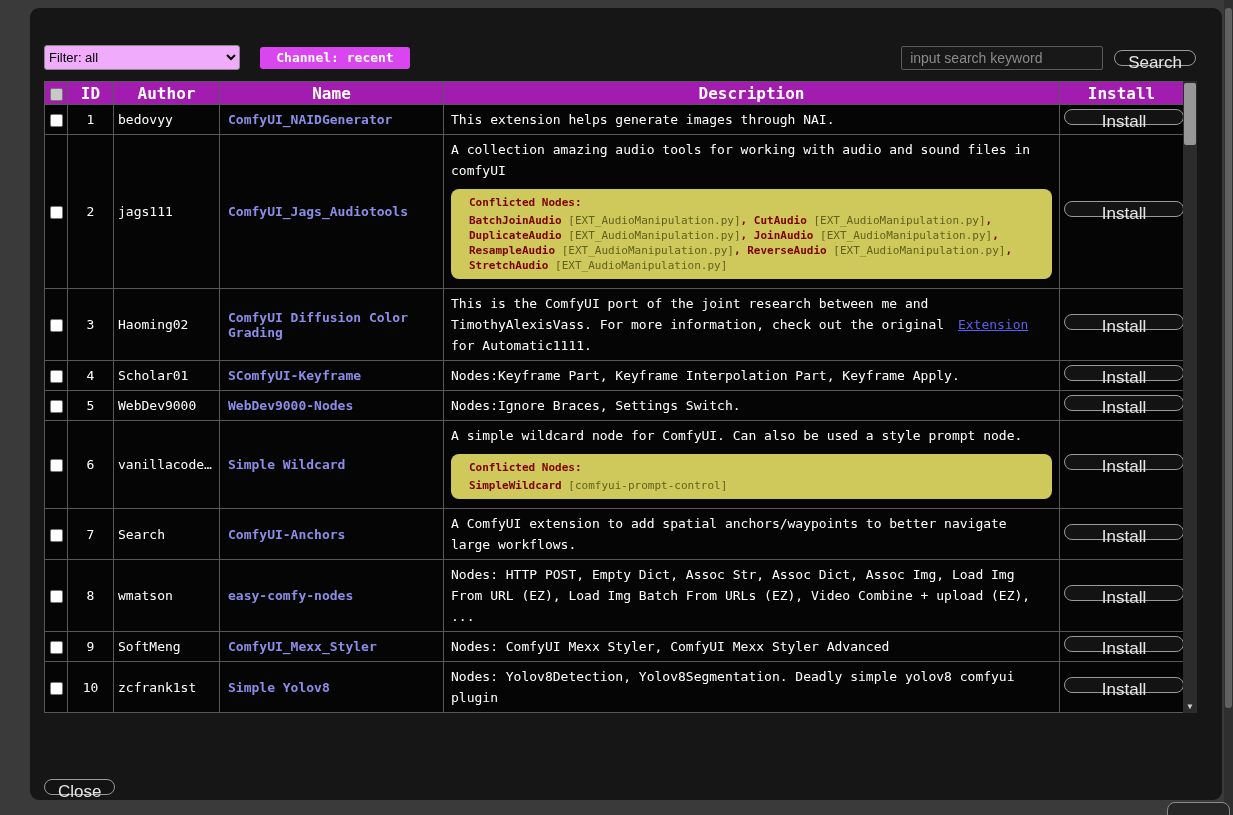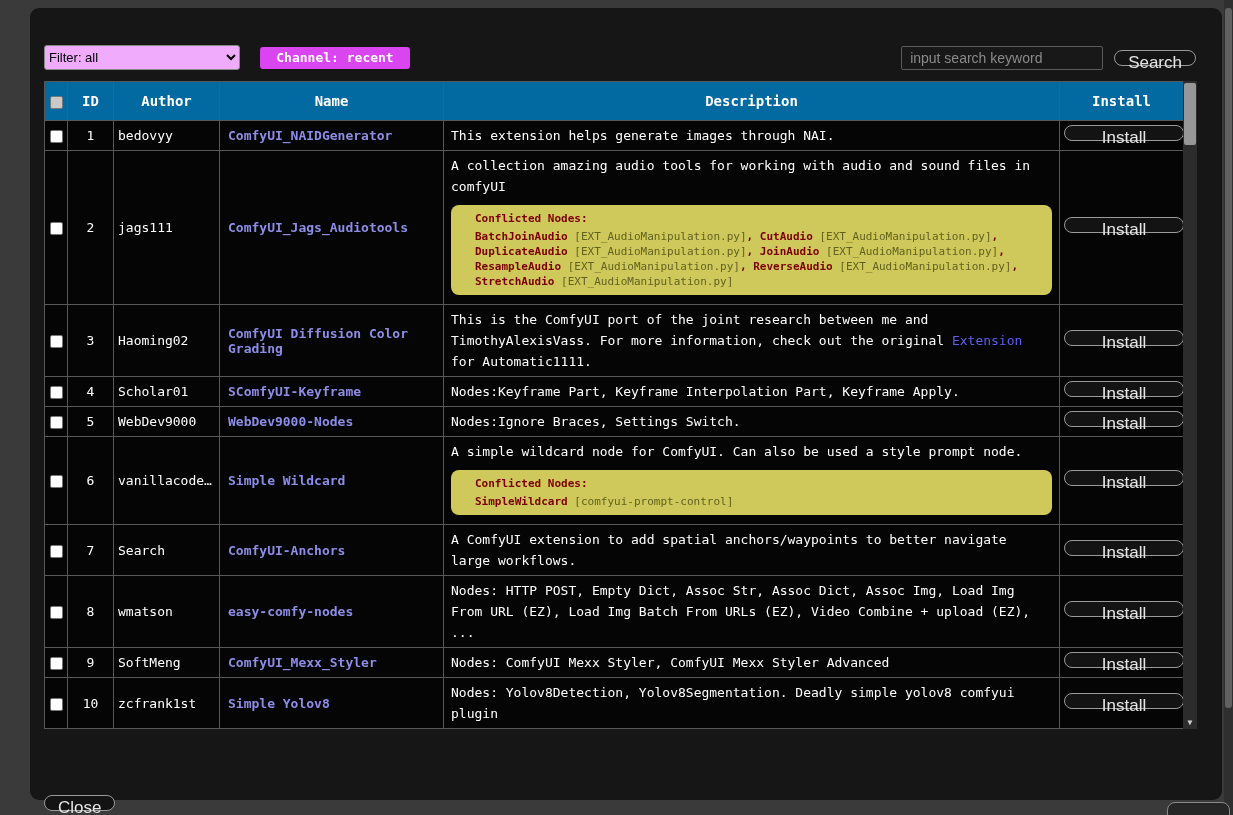--- a/index.html
+++ b/index.html
@@ -35,38 +35,38 @@
     background:#131313; color:#e5e5e5; border:1px solid #9a9a9a; border-radius:9px;
     font:17px "Liberation Sans", sans-serif; padding:2px 13px; height:16px; cursor:pointer;
   }
   
   .table-wrap { position:relative; width:1153px; }
   table {
     border-collapse:collapse; table-layout:fixed; width:1139px;
     background:#050505; color:#fff; font-size:13px;
   }
   th, td { border:1px solid #585858; }
-  th { background:#0369a1; font-weight:bold; font-size:14px; height:39px; padding:0 2px; }
+  th { background:#a21caf; font-weight:bold; font-size:16px; height:23px; padding:0 2px; }
   td { padding:3px 4px; vertical-align:middle; }
   td.c-cb, th.c-cb { text-align:center; padding:0; }
   .cb {
     display:inline-block; width:13px; height:13px; background:#fff;
     border:1px solid #777; border-radius:2px; vertical-align:middle; cursor:pointer;
   }
   .cb-header { background:#c9c9c9; }
   td.c-id { text-align:center; }
   td.c-author { padding-left:4px; }
   .trunc { display:block; overflow:hidden; text-overflow:ellipsis; white-space:nowrap; }
   td.c-name { color:#8d8de8; font-weight:bold; padding-left:8px; cursor:pointer; }
   td.c-desc { padding:4px 7px; line-height:21px; }
   td.c-install { text-align:center; }
   .install-btn { width:120px; height:27px; padding:0; }
-  a.desc-link { color:#5e5ef0; cursor:pointer; }
+  a.desc-link { color:#5e5ef0; text-decoration:underline; cursor:pointer;margin-left:6px; }
   .conflict {
-    margin:8px 0 5px; background:#cfc95c; border-radius:8px; padding:6px 24px;
+    margin:8px 0 5px; background:#cfc95c; border-radius:8px; padding:6px 18px;
     font-size:11px; line-height:15px; color:#7c0000; font-weight:bold;
   }
   .conflict .title { display:block; margin-bottom:3px; }
   .conflict .src { color:#62621f; font-weight:normal; }
   
   .vscroll { position:absolute; right:0; top:0; width:14px; height:100%; background:#2c2c2c; cursor:pointer; }
   .vscroll .thumb { position:absolute; left:1px; top:2px; width:12px; height:62px; background:#979797; border-radius:2px; }
   .vscroll .down { position:absolute; left:0; bottom:0; width:14px; height:13px; color:#cfcfcf; font-size:8px; text-align:center; line-height:13px; }
   
   .footer { margin-top:66px; }

